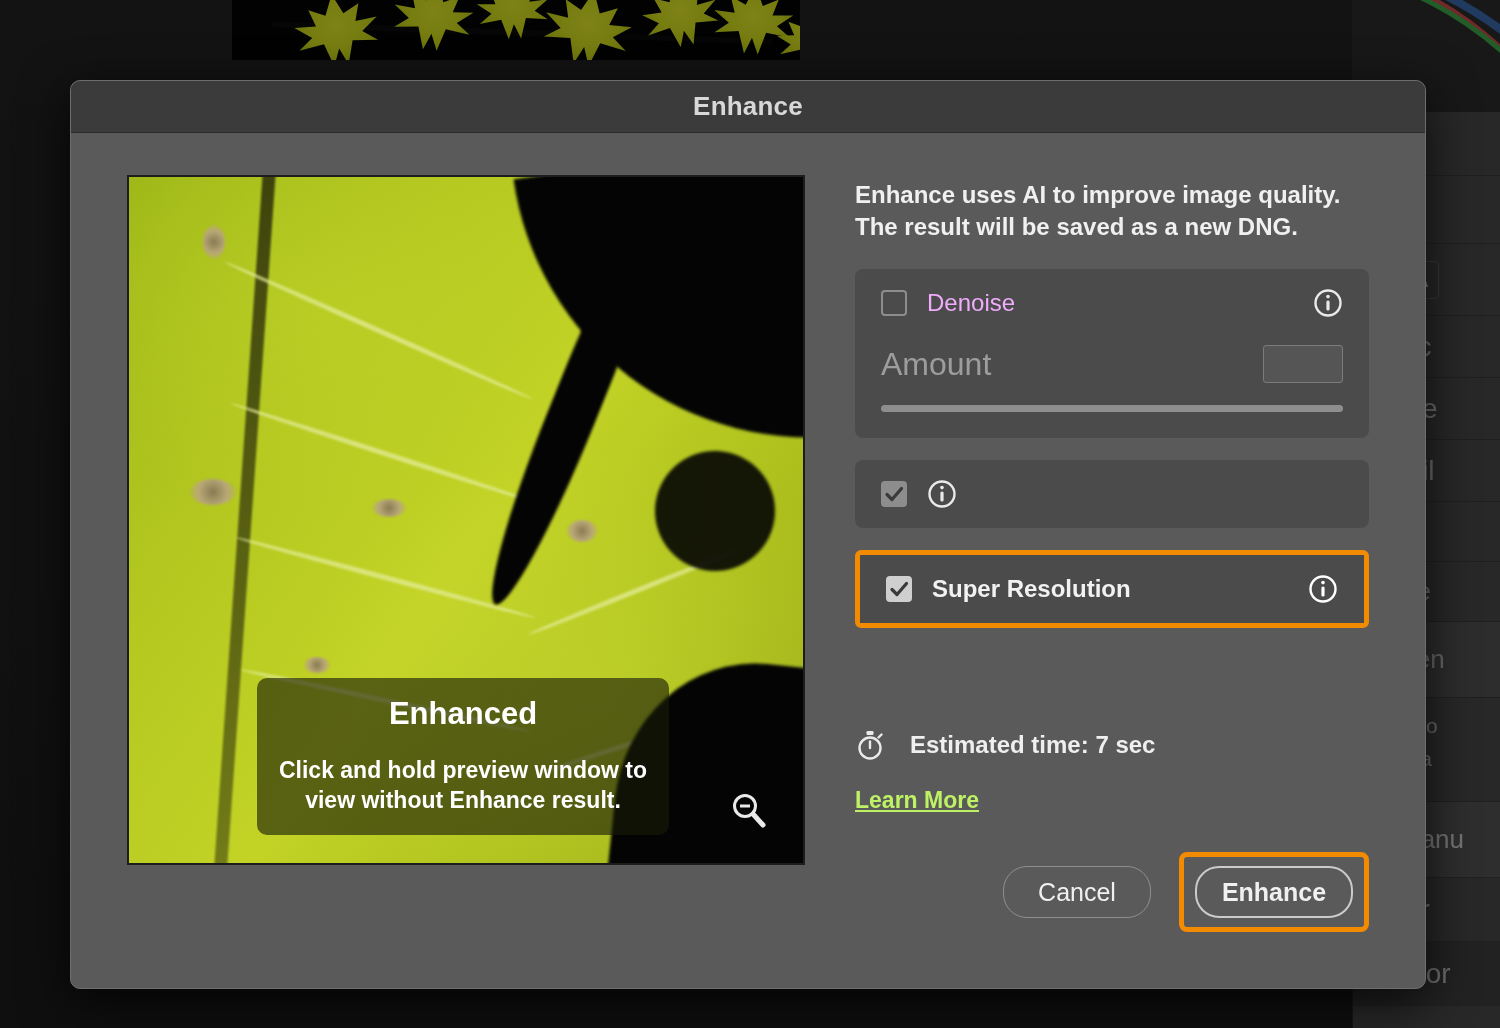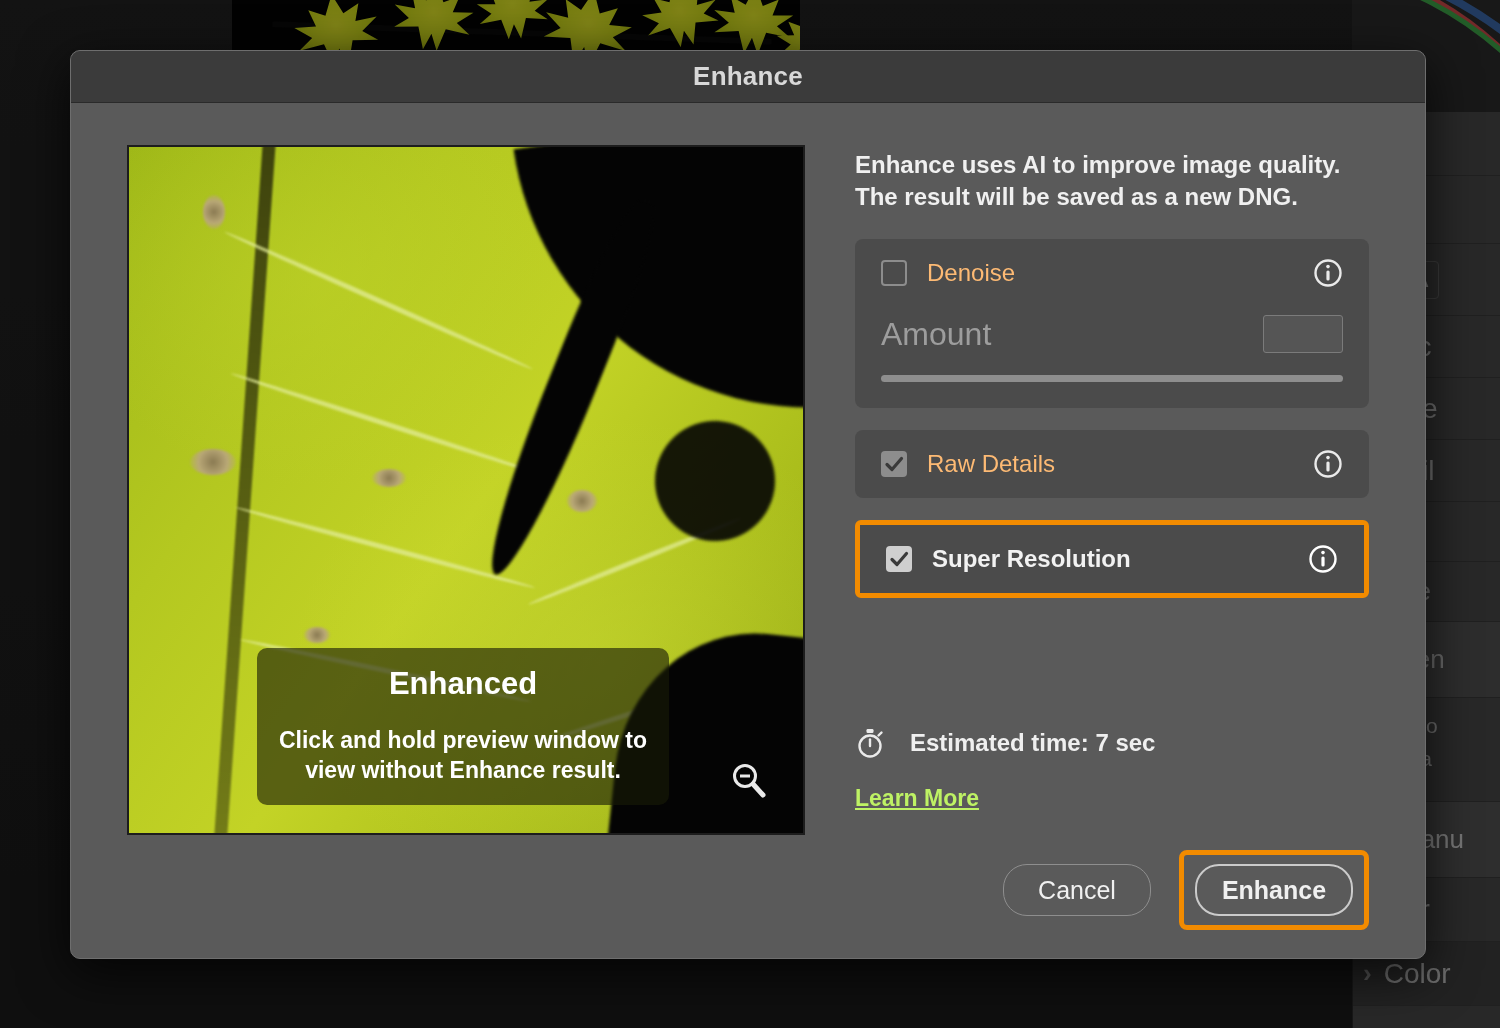--- a/index.html
+++ b/index.html
@@ -118,21 +118,21 @@
   .scrim {
     position: absolute;
     inset: 0;
     background: rgba(0,0,0,0.45);
   }
 
   
   .dialog {
     position: absolute;
     left: 70px;
-    top: 50px;
+    top: 80px;
     width: 1356px;
     height: 909px;
     background: #5a5a5a;
     border-radius: 10px;
     border: 1px solid #6e6e6e;
     box-shadow: 0 14px 50px rgba(0,0,0,0.75);
     overflow: hidden;
   }
   .dialog-titlebar {
     height: 52px;
@@ -276,21 +276,21 @@
     flex: none;
     position: relative;
   }
   .checkbox.unchecked { border: 2px solid #8d8d8d; background: transparent; }
   .checkbox.checked-dim { background: #8d8d8d; }
   .checkbox.checked { background: #cfcfcf; }
   .checkbox.checked-dim svg path,
   .checkbox.checked svg path { stroke: #3a3a3a; }
 
   .opt-label { font-size: 24px; flex: 1; }
-  .opt-label.dim { color: #fdba74; }
+  .opt-label.dim { color: #f0abfc; }
   .opt-label.on  { color: #f2f2f2; font-weight: bold; }
 
   .info-icon { width: 30px; height: 30px; flex: none; cursor: pointer; }
 
   .amount-row {
     display: flex;
     align-items: center;
     justify-content: space-between;
     height: 54px;
   }
@@ -341,21 +341,21 @@
     cursor: pointer;
     align-self: flex-start;
     margin-bottom: 38px;
   }
 
   .button-row {
     display: flex;
     align-items: center;
     justify-content: flex-end;
     gap: 0;
-    padding-bottom: 28px;
+    padding-bottom: 56px;
   }
   .btn {
     border-radius: 24px;
     font-size: 25px;
     display: flex;
     align-items: center;
     justify-content: center;
     cursor: pointer;
     color: #f0f0f0;
   }
@@ -524,21 +524,20 @@
           <div class="slider-track"></div>
         </div>
 
         <div class="group">
           <div class="opt-row">
             <span class="checkbox checked-dim">
               <svg width="26" height="26" viewBox="0 0 26 26">
                 <path d="M6 13.5 L11 18.5 L20.5 7.5" fill="none" stroke="#3a3a3a" stroke-width="3.2" stroke-linecap="round" stroke-linejoin="round"></path>
               </svg>
             </span>
-            <span class="opt-label dim">Raw Details</span>
             <svg class="info-icon" viewBox="0 0 30 30">
               <circle cx="15" cy="15" r="12.5" fill="none" stroke="#eaeaea" stroke-width="2.4"></circle>
               <circle cx="15" cy="8.6" r="1.8" fill="#eaeaea"></circle>
               <rect x="13.4" y="12.4" width="3.2" height="10.2" rx="1.5" fill="#eaeaea"></rect>
             </svg>
           </div>
         </div>
 
         <div class="highlight-box">
           <div class="group">

